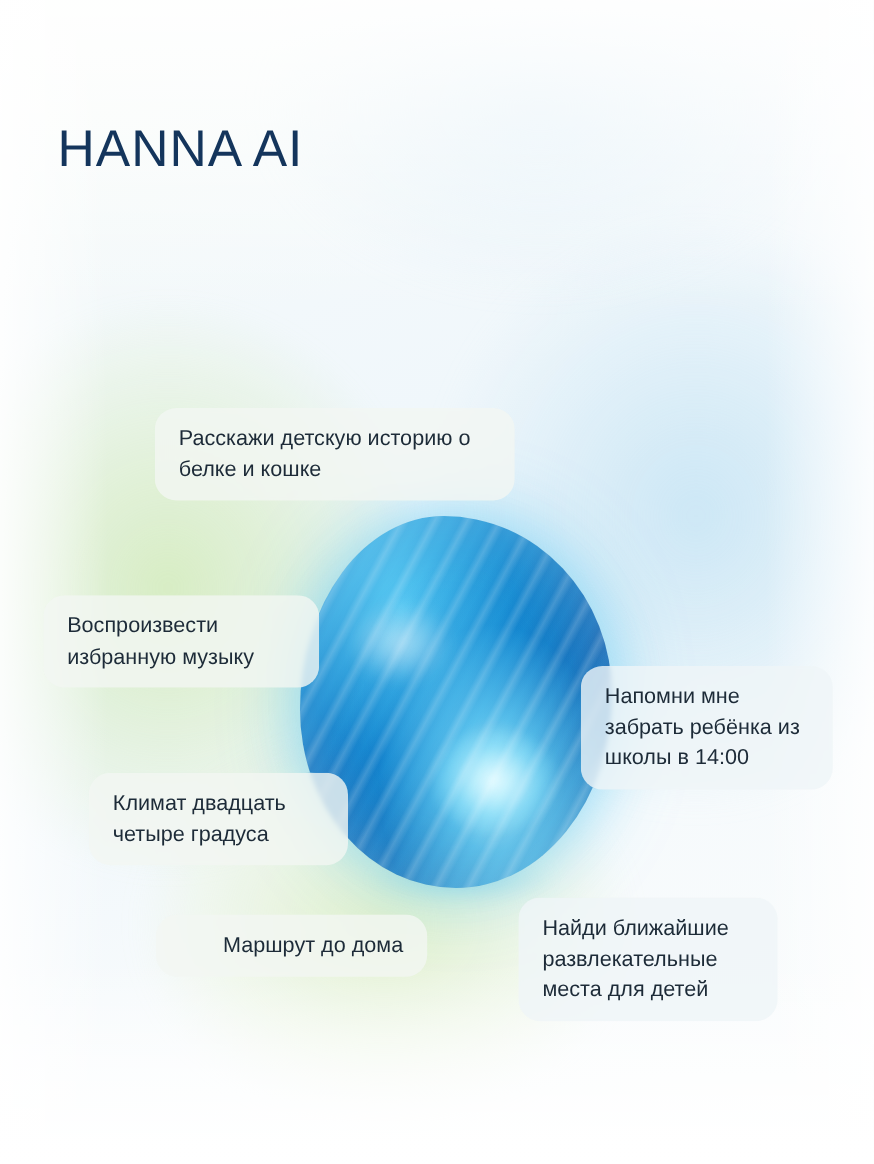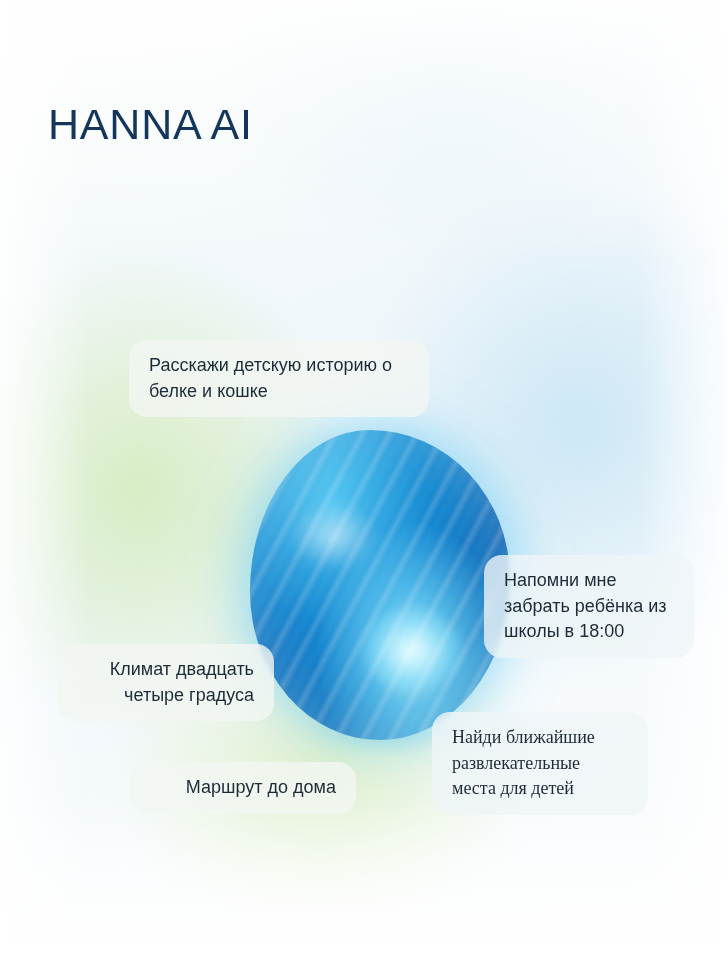--- a/index.html
+++ b/index.html
@@ -199,23 +199,23 @@
     box-sizing: border-box;
     backdrop-filter: blur(2px);
   }
   .bubble.warm { background: rgba(242, 246, 243, 0.80); }
   .bubble.cool { background: rgba(239, 245, 248, 0.80); }
 
   .bubble-story     { left: 114px; top: 340px;  width: 300px; margin-left: 15px; }
   .bubble-screen    { left: 460px; top: 408px;  width: 200px; }
   .bubble-music     { left: 36px;  top: 496px;  width: 230px; }
   .bubble-remind    { left: 484px; top: 555px;  width: 210px; }
-  .bubble-climate   { left: 58px;  top: 644px;  width: 216px; text-align: right; }
+  .bubble-climate   { left: 74px;  top: 644px;  width: 216px; }
   .bubble-route     { left: 130px; top: 762px;  width: 226px; text-align: right; }
-  .bubble-places    { left: 432px; top: 712px;  width: 216px; font-family: Liberation Serif, serif; }
+  .bubble-places    { left: 432px; top: 748px;  width: 216px; }
 </style>
 </head>
 <body>
 
 <div class="poster">
 
   <div class="bg-base"></div>
   <div class="bg-green-left"></div>
   <div class="bg-green-bottom"></div>
   <div class="bg-blue-right"></div>
@@ -232,18 +232,19 @@
   <div class="orb-wrap">
     <div class="orb-glow"></div>
     <div class="orb-shadow"></div>
     <div class="orb">
       <div class="orb-swirl-2"></div>
       <div class="orb-swirl"></div>
     </div>
   </div>
 
   <div class="bubble warm bubble-story">Расскажи детскую историю о белке и кошке</div>
-  <div class="bubble cool bubble-remind">Напомни мне забрать ребёнка из школы в 18:00</div>
+  <div class="bubble warm bubble-music">Воспроизвести избранную музыку</div>
+  <div class="bubble cool bubble-remind">Напомни мне забрать ребёнка из школы в 14:00</div>
   <div class="bubble warm bubble-climate">Климат двадцать четыре градуса</div>
   <div class="bubble warm bubble-route">Маршрут до дома</div>
   <div class="bubble cool bubble-places">Найди ближайшие развлекательные места для детей</div>
 
 </div>
 
 </body></html>

